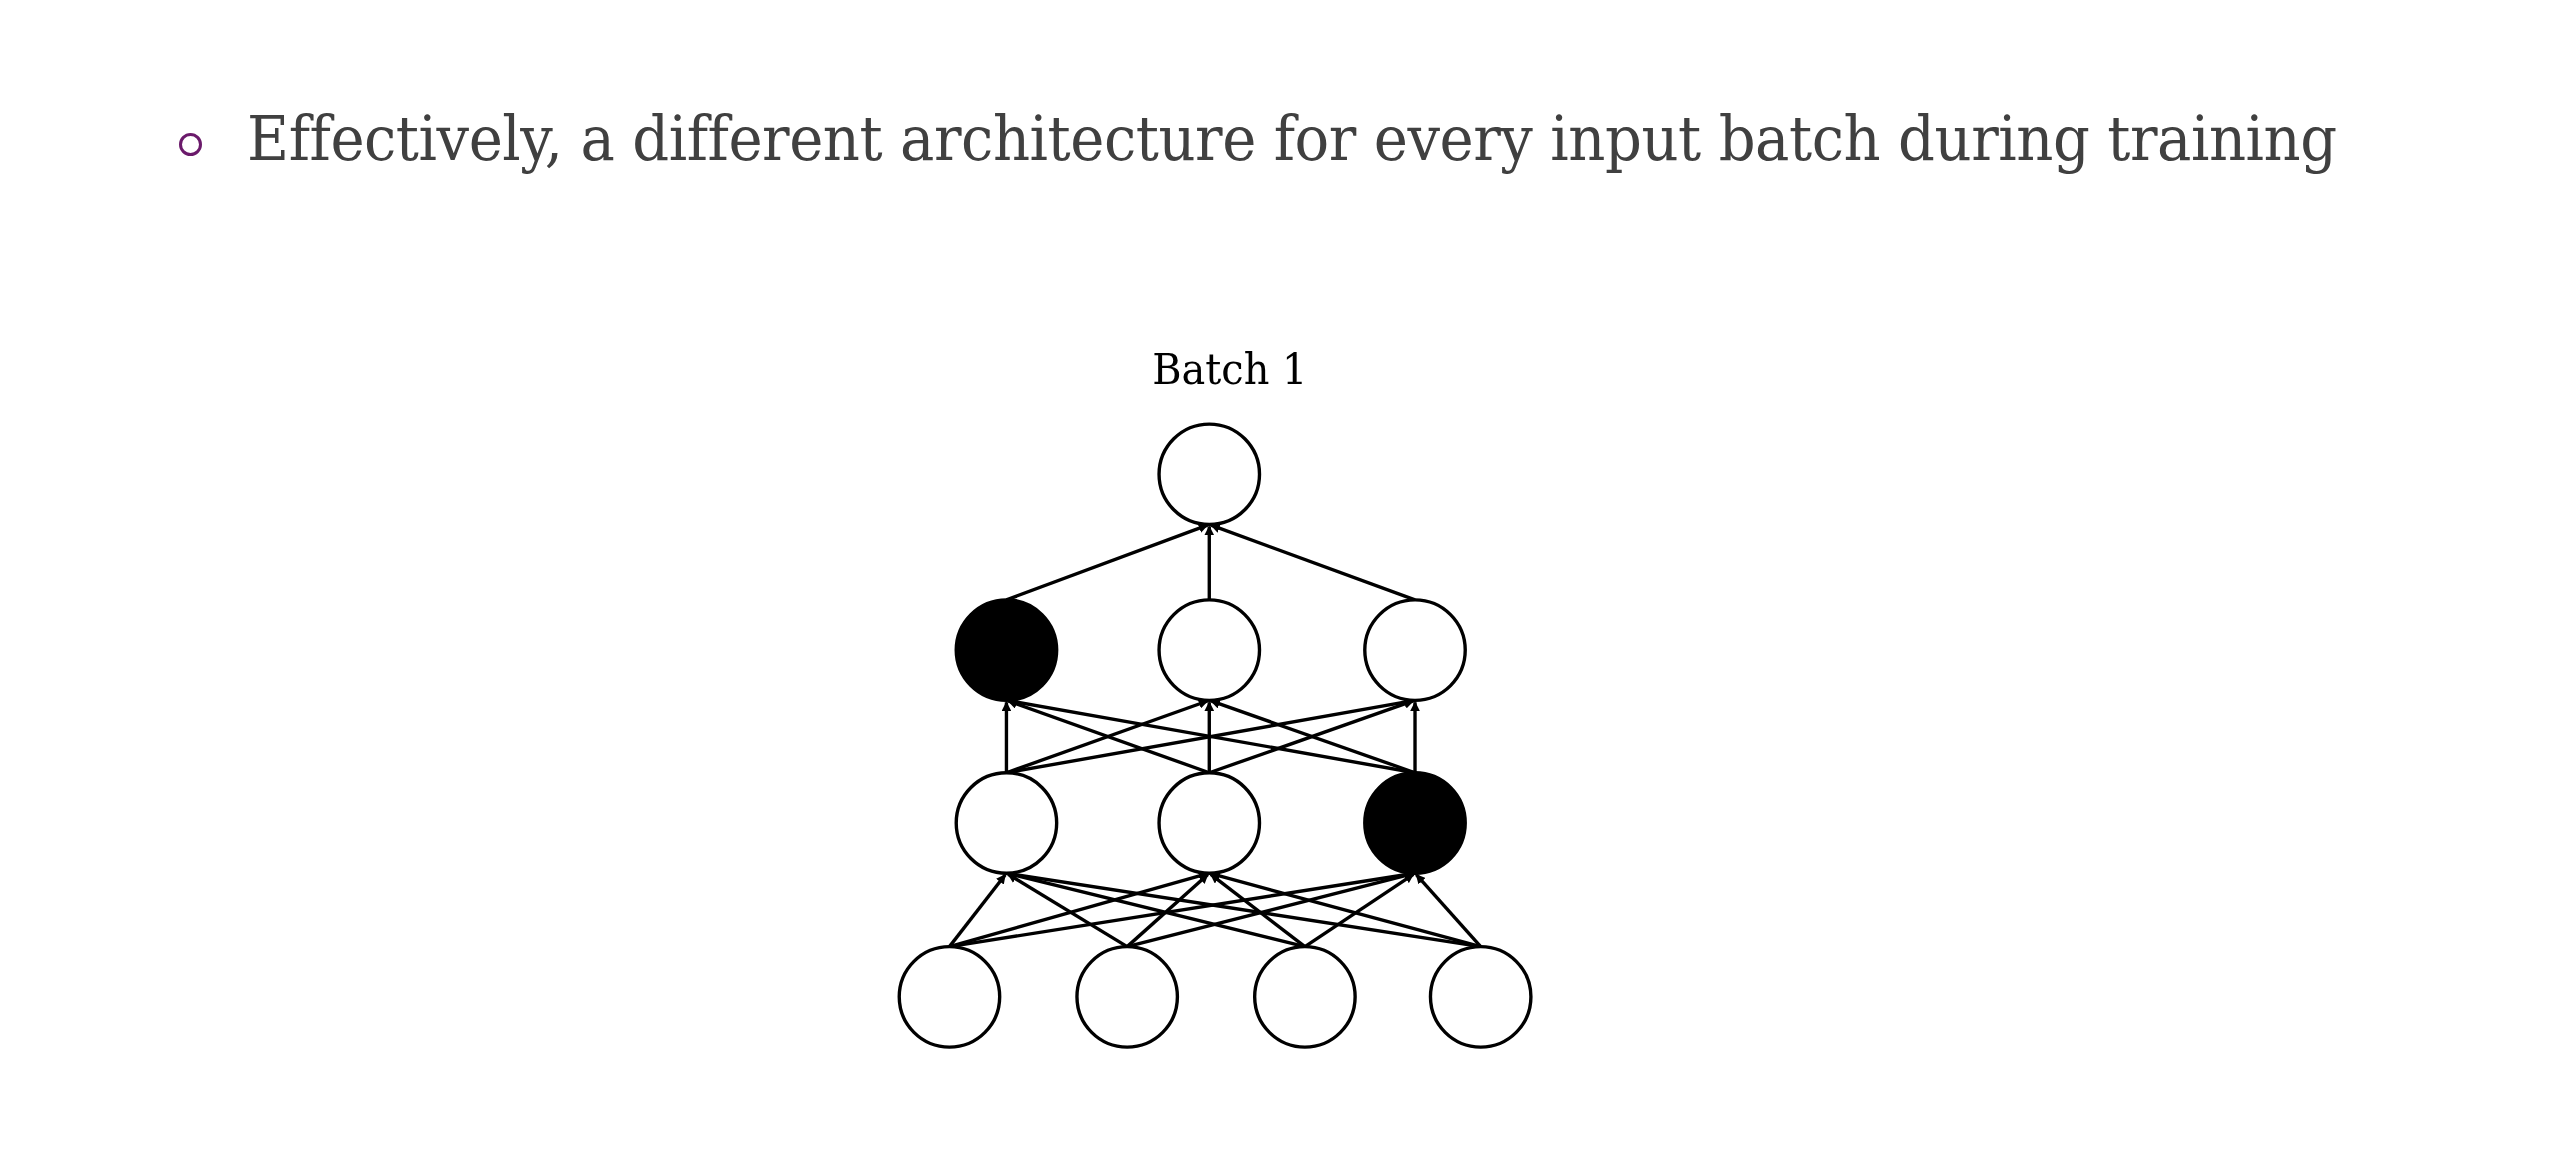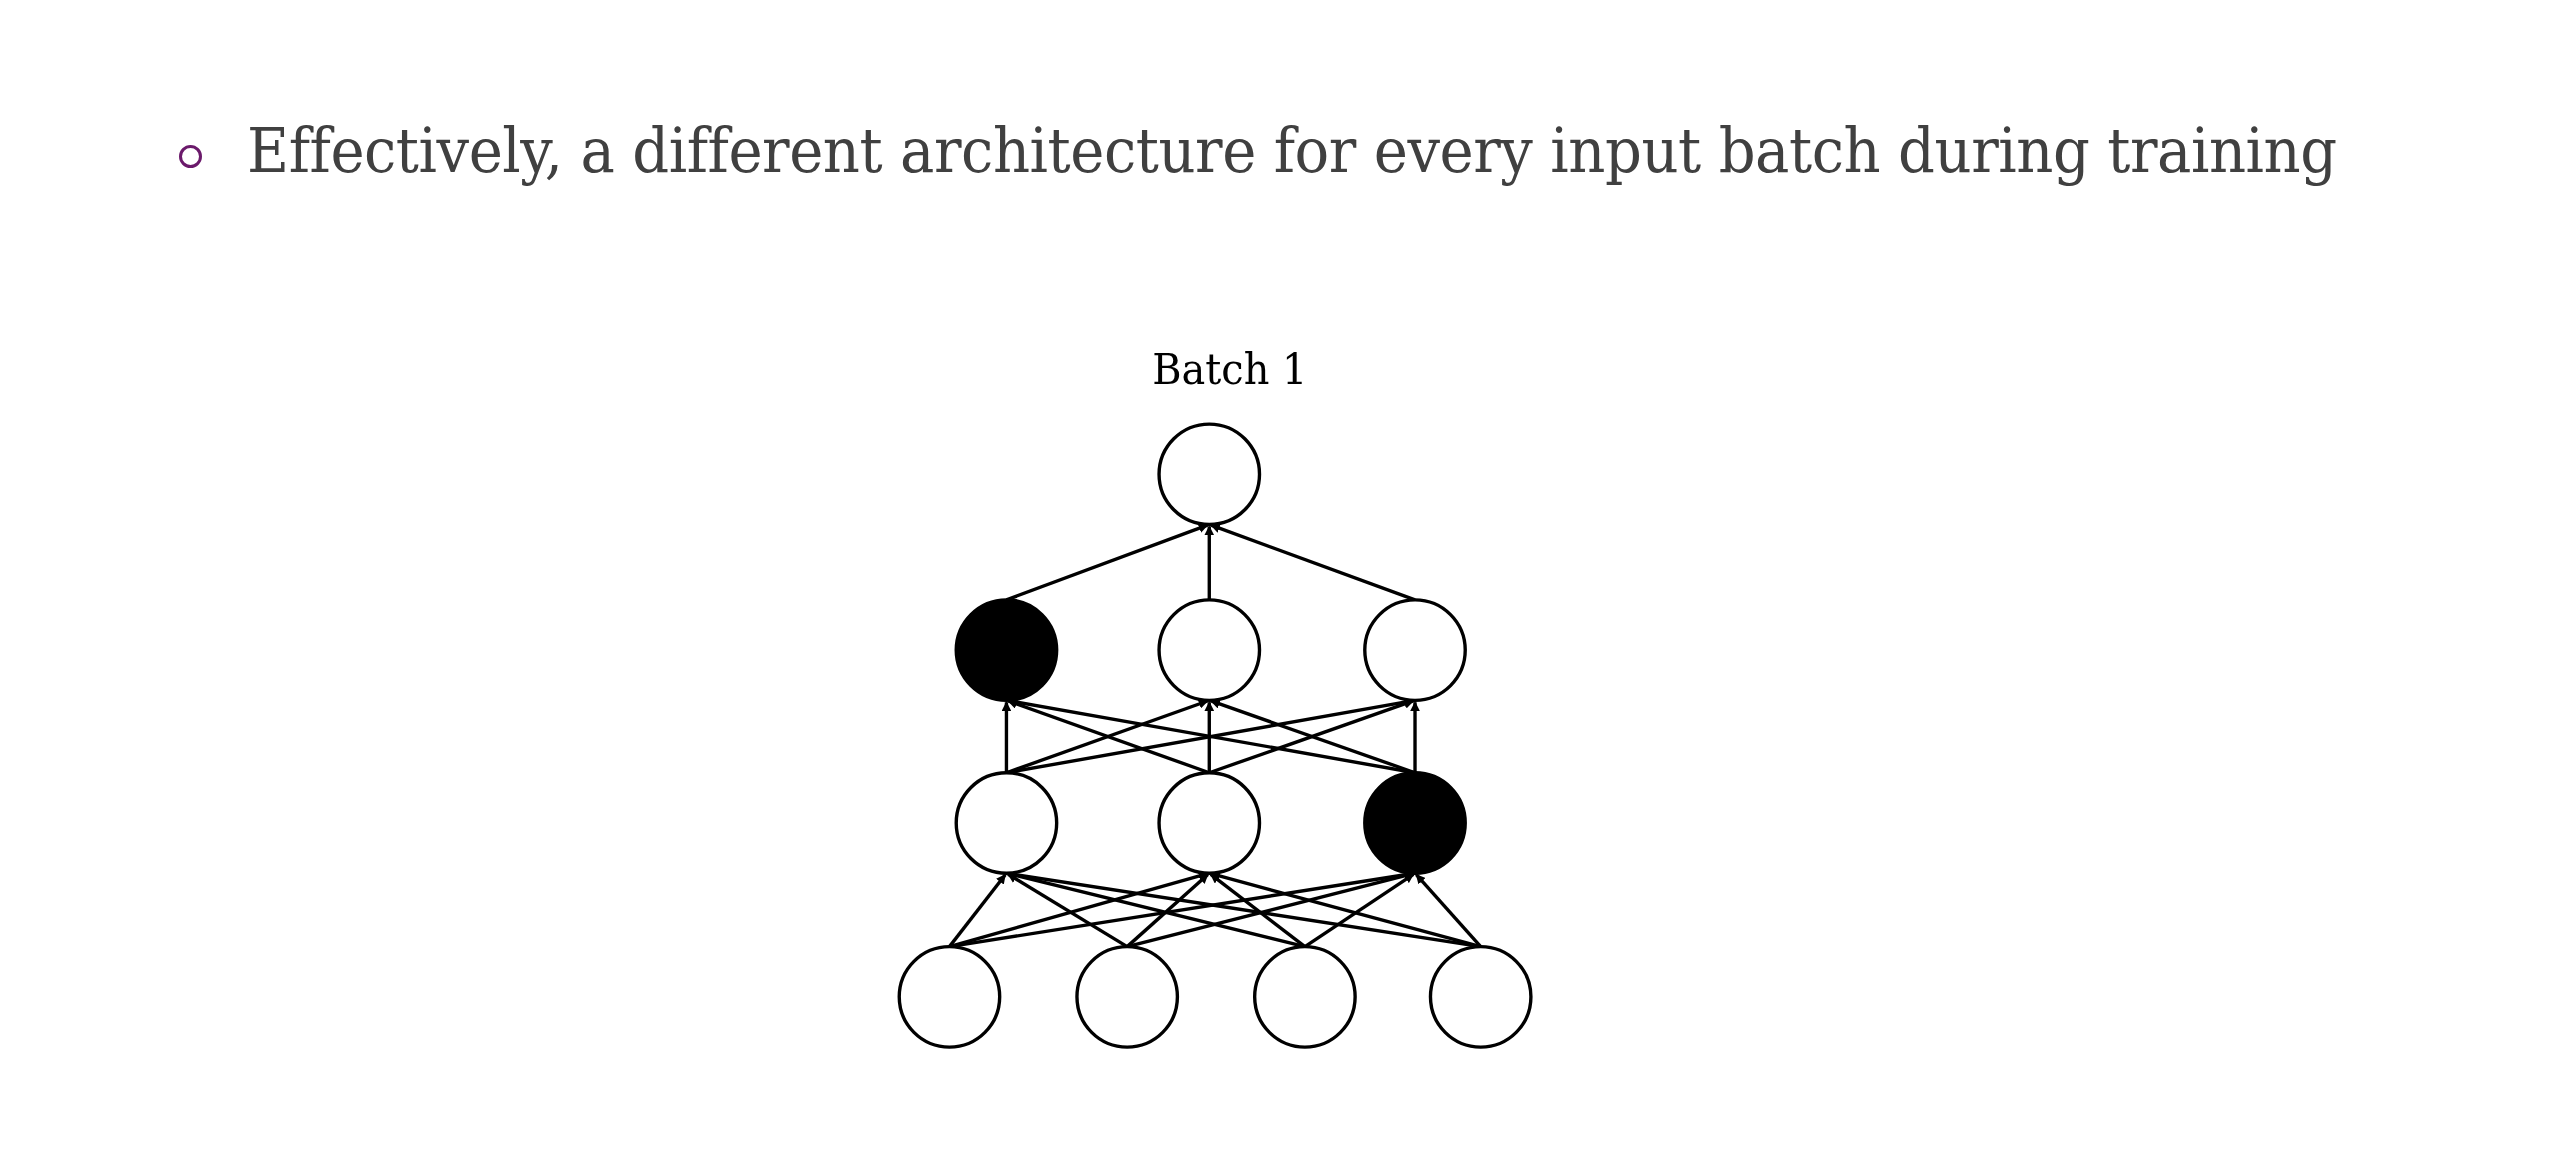--- a/index.html
+++ b/index.html
@@ -1,17 +1,17 @@
 <!DOCTYPE html>
 <html><head>
   <meta charset="utf-8">
   <style>
     html, body { margin: 0; padding: 0; background: #ffffff; }
     body { width: 2576px; height: 1164px; position: relative; overflow: hidden; }
-    .bullet-row { position: absolute; left: 0; top: 12px; width: 2036px; height: 212px; text-decoration: underline; }
+    .bullet-row { position: absolute; left: 0; top: 0; width: 2036px; height: 212px; text-decoration: underline; }
     .bullet-icon {
       position: absolute; left: 179px; top: 133px; width: 23px; height: 23px;
       border: 3.9px solid #6b1a6b; border-radius: 50%; box-sizing: border-box;
     }
     .bullet-text {
       position: absolute; left: 247px; top: 100px;
       font-family: "DejaVu Serif", "Liberation Serif", serif;
       font-size: 62px; line-height: 77px; color: #404040;
       white-space: nowrap; letter-spacing: -0.5px;
       transform: scaleX(0.93); transform-origin: left center;

